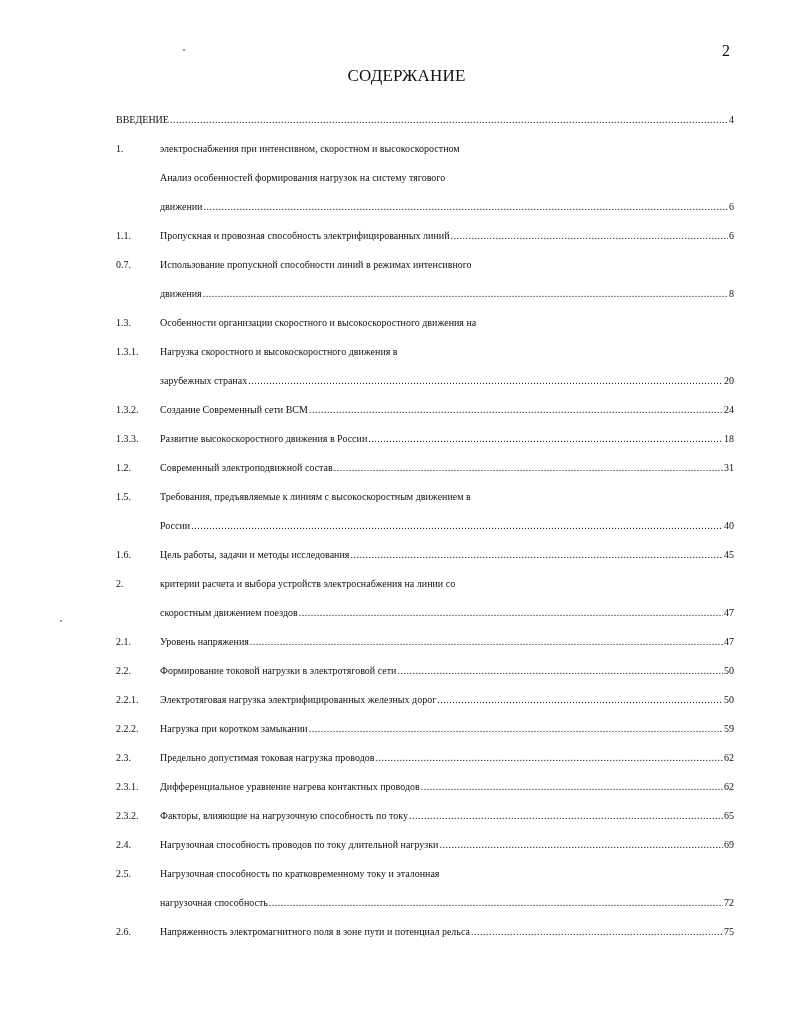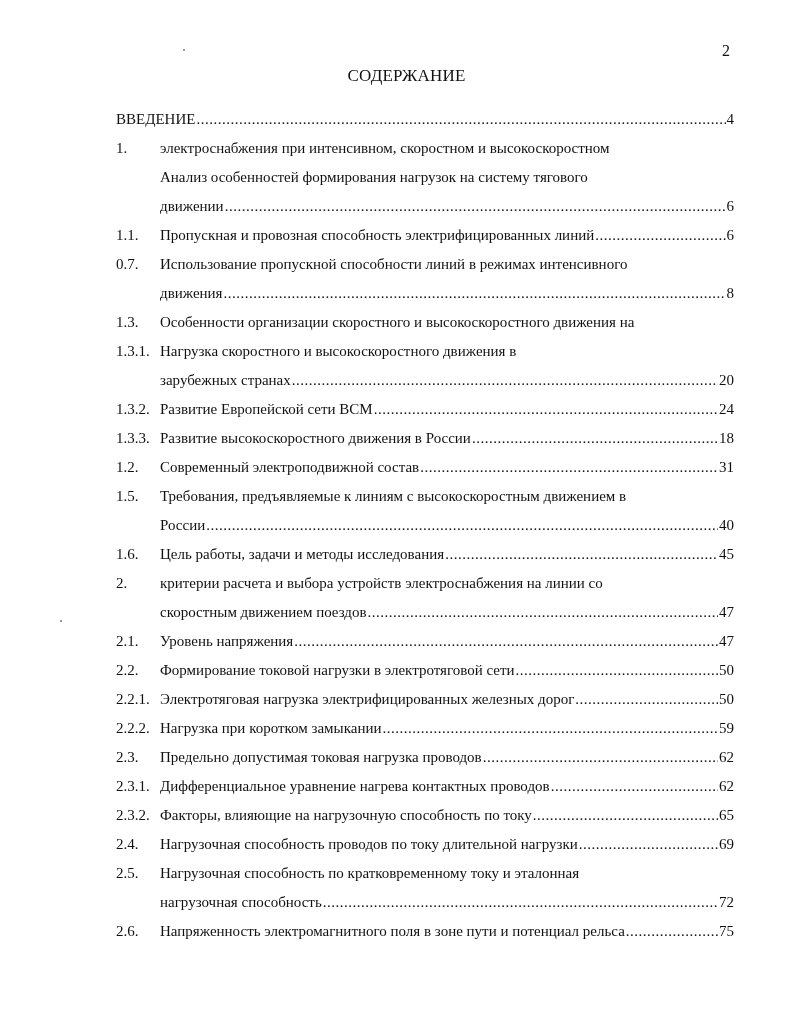--- a/index.html
+++ b/index.html
@@ -2,21 +2,21 @@
 <html><head>
 <meta charset="utf-8">
 <style>
   html, body { margin: 0; padding: 0; background: #ffffff; }
   body { width: 797px; height: 1028px; position: relative; overflow: hidden;
          font-family: "Liberation Serif", "DejaVu Serif", serif; color: #111; }
   .page-num { position: absolute; top: 42px; left: 722px; font-size: 16px; }
   .title { position: absolute; top: 66px; left: 0; width: 797px; text-align: center;
            font-size: 17px; letter-spacing: 0.2px; padding-left: 16px; box-sizing: border-box; }
   .toc { position: absolute; top: 105px; left: 116px; width: 618px; }
-  .entry { position: relative; font-size: 15px; line-height: 29px; font-family: Liberation Serif, serif; }
+  .entry { position: relative; font-size: 10px; line-height: 29px; font-family: Liberation Serif, serif; }
   .entry .num { position: absolute; left: 0; top: 0; }
   .entry .body { margin-left: 44px; }
   .entry.no-num .body { margin-left: 0; }
   .entry .line { display: flex; align-items: baseline; white-space: nowrap; }
   .entry .line.plain { display: block; white-space: nowrap; }
   .entry .line .txt { flex: 0 0 auto; }
   .entry .line .dots { flex: 1 1 auto; overflow: hidden; white-space: nowrap;
                        letter-spacing: 0.5px; margin: 0 1px; }
   .entry .line .dots::before {
     content: "...................................................................................................................................................................................................................................................";
@@ -91,21 +91,21 @@
             <span class="txt">зарубежных странах</span>
             <span class="dots"></span>
             <span class="pg">20</span>
           </div>
         </div>
       </div>
       <div class="entry">
         <span class="num">1.3.2.</span>
         <div class="body">
           <div class="line">
-            <span class="txt">Развитие Европейской сети ВСМ</span>
+            <span class="txt">Создание Современный сети ВСМ</span>
             <span class="dots"></span>
             <span class="pg">24</span>
           </div>
         </div>
       </div>
       <div class="entry">
         <span class="num">1.3.3.</span>
         <div class="body">
           <div class="line">
             <span class="txt">Развитие высокоскоростного движения в России</span>

